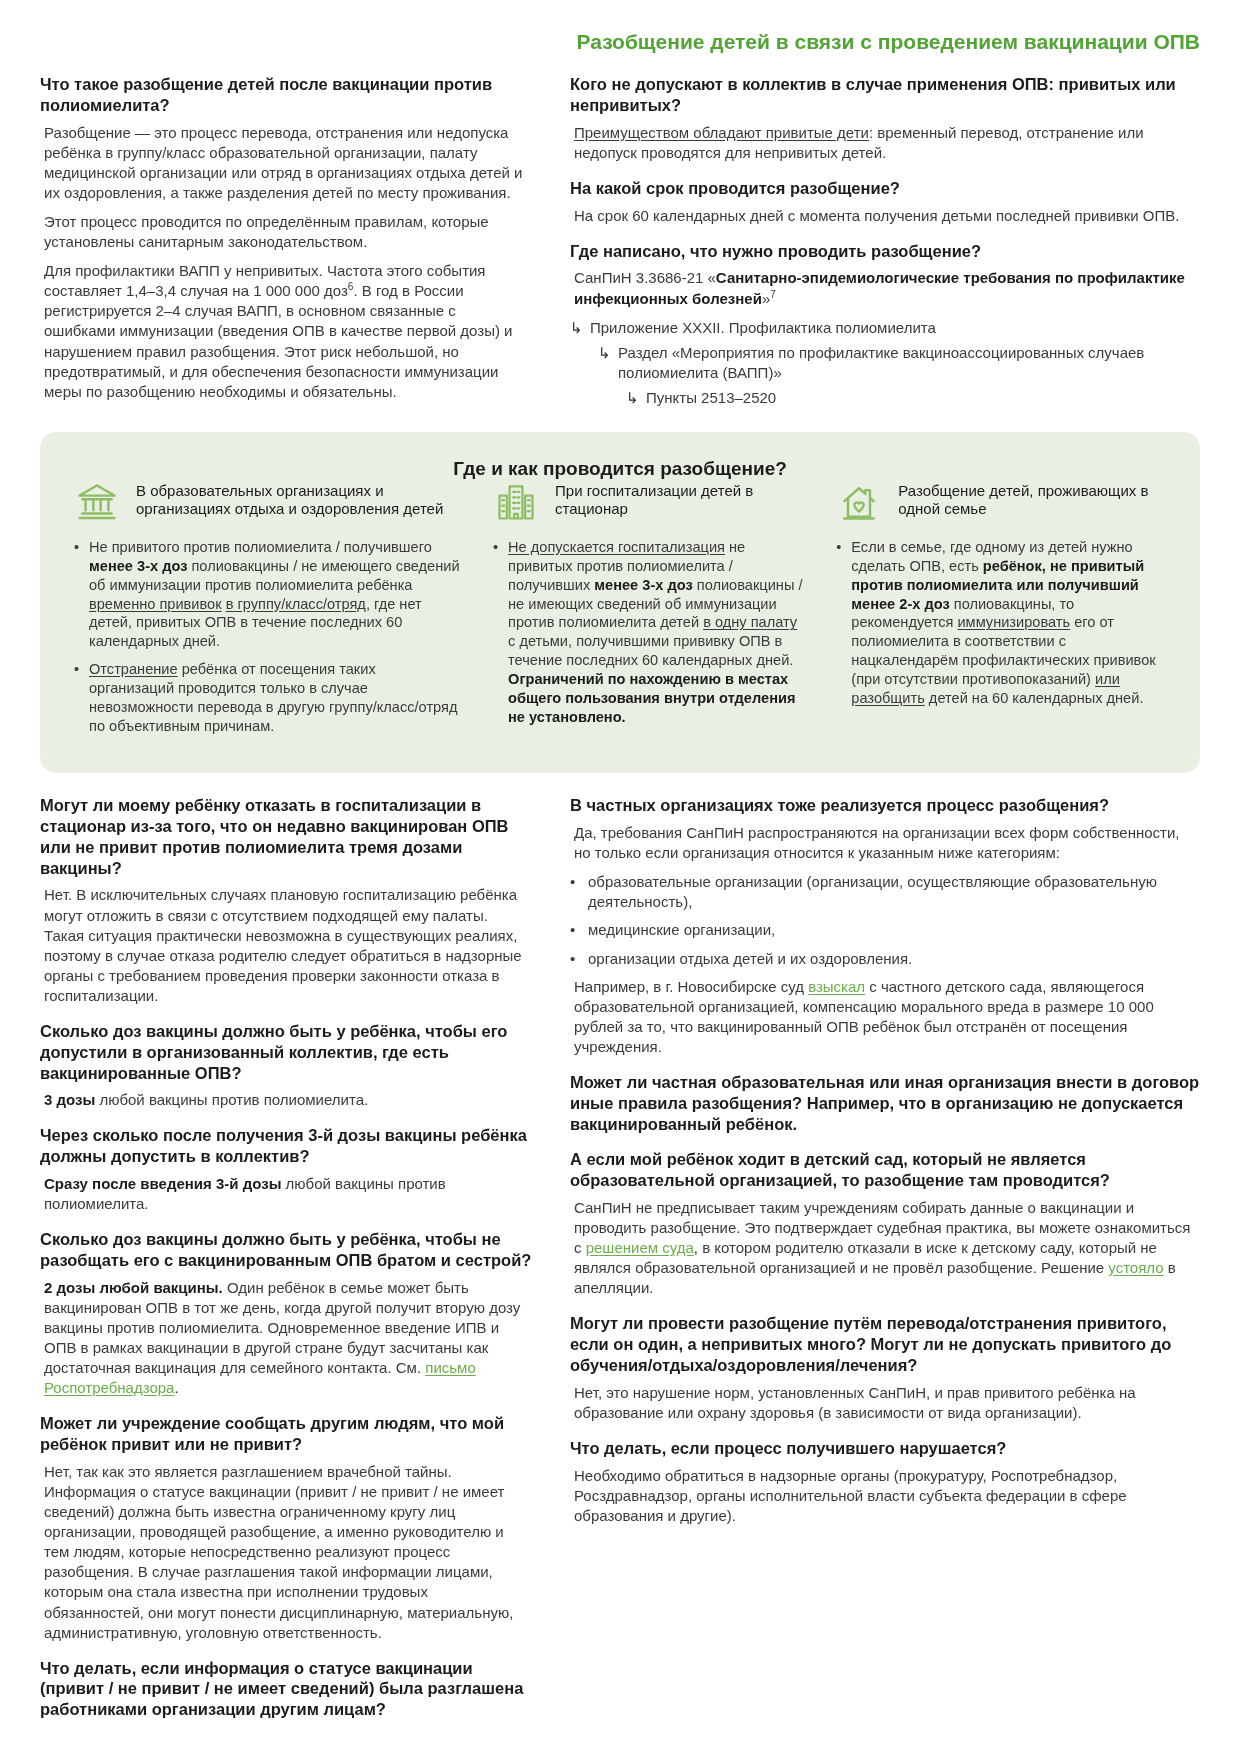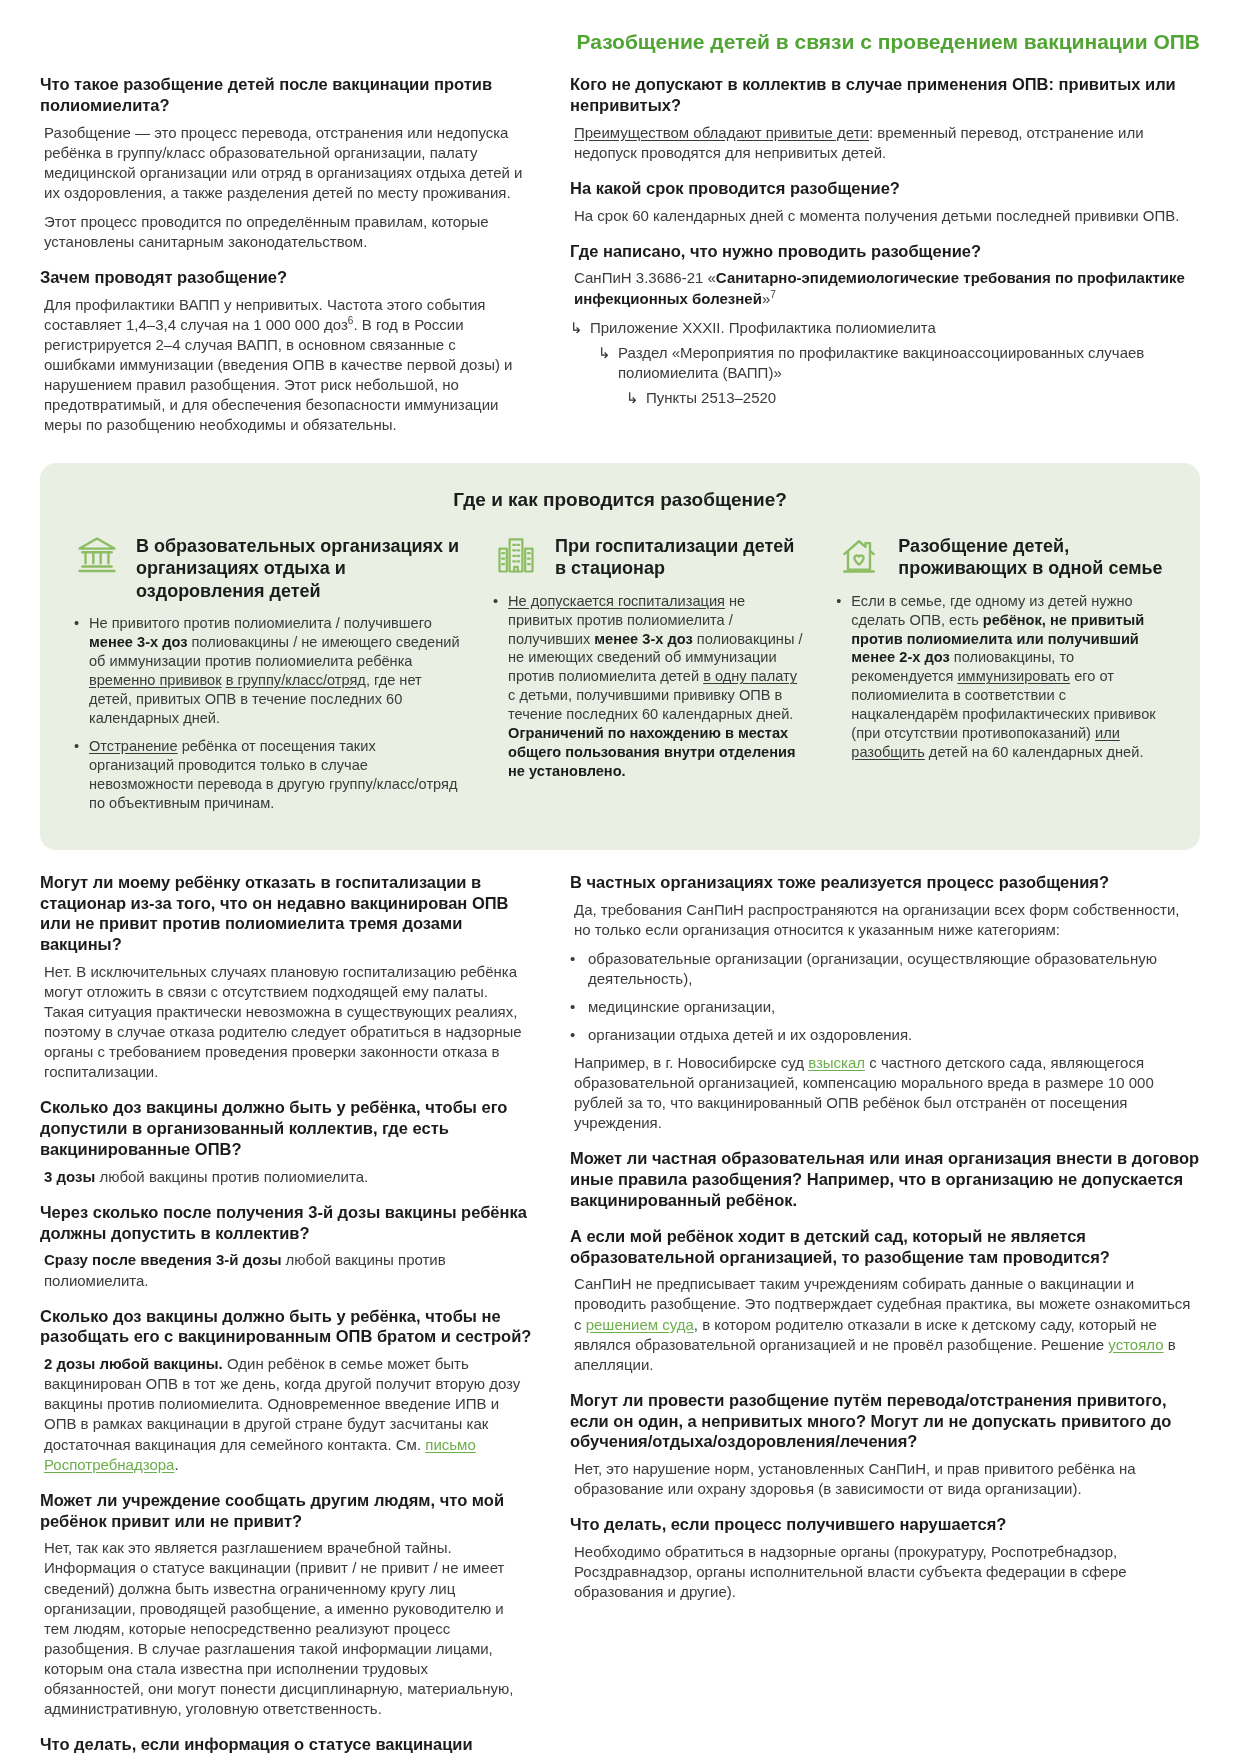--- a/index.html
+++ b/index.html
@@ -22,41 +22,40 @@
   a.link{color:var(--link); text-decoration:underline; text-underline-offset:2px; cursor:pointer;}
   .arrow{display:flex; font-size:15px; line-height:1.3; margin:0 0 6px;}
   .arrow .arr{flex:0 0 20px; color:#2e2e2e;}
   .arrow.ind1{margin-left:28px;}
   .arrow.ind2{margin-left:56px;}
   .bullet{display:flex; font-size:15px; line-height:1.34; margin:0 0 8px;}
   .bullet .dot{flex:0 0 18px; text-align:left;}
   
   .greenbox{background:var(--boxbg); border-radius:16px; margin:18px 0 22px;
             padding:26px 34px 28px;}
-  .gb-title{font-size:19px; font-weight:bold; color:var(--head); text-align:center; margin-bottom:22px;}
+  .gb-title{font-size:19px; font-weight:bold; color:var(--head); text-align:center; }
   .gb-cols{display:grid; grid-template-columns:1.18fr 0.95fr 1fr; column-gap:30px;}
   .gb-head{display:flex; align-items:flex-start; margin-bottom:12px;}
   .gb-ico{flex:0 0 50px; width:50px; height:46px; margin-right:12px;}
   .gb-ico svg{width:46px; height:44px; display:block;}
-  .gb-h{font-size:18px; font-weight:bold; color:var(--head); line-height:1.25; padding-top:2px;}
+  .gb-h{font-size:15px; font-weight:normal; color:var(--head); line-height:1.25; padding-top:2px;}
   .gb-col .bullet{font-size:14.6px; line-height:1.3; margin-bottom:9px;}
   .gb-col .bullet .dot{flex:0 0 15px;}
 </style>
 </head>
 <body>
 
 <div class="page">
   <div class="doc-title">Разобщение детей в связи с проведением вакцинации ОПВ</div>
 
   <div class="cols">
     <div class="col" id="top-left">
         <h3>Что такое разобщение детей после вакцинации против полиомиелита?</h3>
         <p><span>Разобщение — это процесс перевода, отстранения или недопуска ребёнка в группу/класс образовательной организации, палату медицинской организации или отряд в организациях отдыха детей и их оздоровления, а также разделения детей по месту проживания.</span></p>
         <p><span>Этот процесс проводится по определённым правилам, которые установлены санитарным законодательством.</span></p>
-        <h3>Зачем проводят разобщение?</h3>
         <p><span>Для профилактики ВАПП у непривитых. Частота этого события составляет 1,4–3,4 случая на 1 000 000 доз</span><span class="sup">6</span><span>. В год в России регистрируется 2–4 случая ВАПП, в основном связанные с ошибками иммунизации (введения ОПВ в качестве первой дозы) и нарушением правил разобщения. Этот риск небольшой, но предотвратимый, и для обеспечения безопасности иммунизации меры по разобщению необходимы и обязательны.</span></p>
       </div>
     <div class="col" id="top-right">
         <h3>Кого не допускают в коллектив в случае применения ОПВ: привитых или непривитых?</h3>
         <p><span class="u">Преимуществом обладают привитые дети</span><span>: временный перевод, отстранение или недопуск проводятся для непривитых детей.</span></p>
         <h3>На какой срок проводится разобщение?</h3>
         <p><span>На срок 60 календарных дней с момента получения детьми последней прививки ОПВ.</span></p>
         <h3>Где написано, что нужно проводить разобщение?</h3>
         <p><span>СанПиН 3.3686-21 «</span><span class="b">Санитарно-эпидемиологические требования по профилактике инфекционных болезней</span><span>»</span><span class="sup">7</span></p>
         <div class="arrow ind0">

